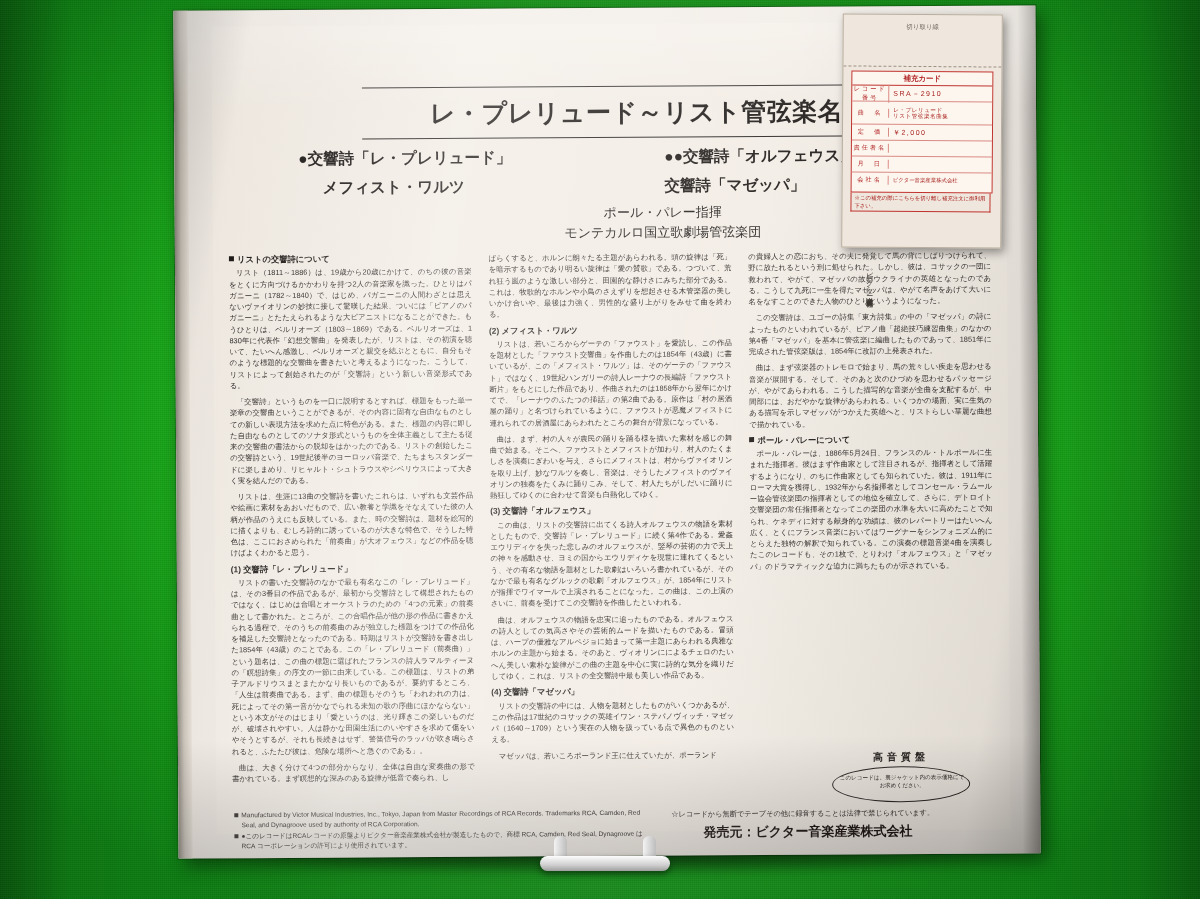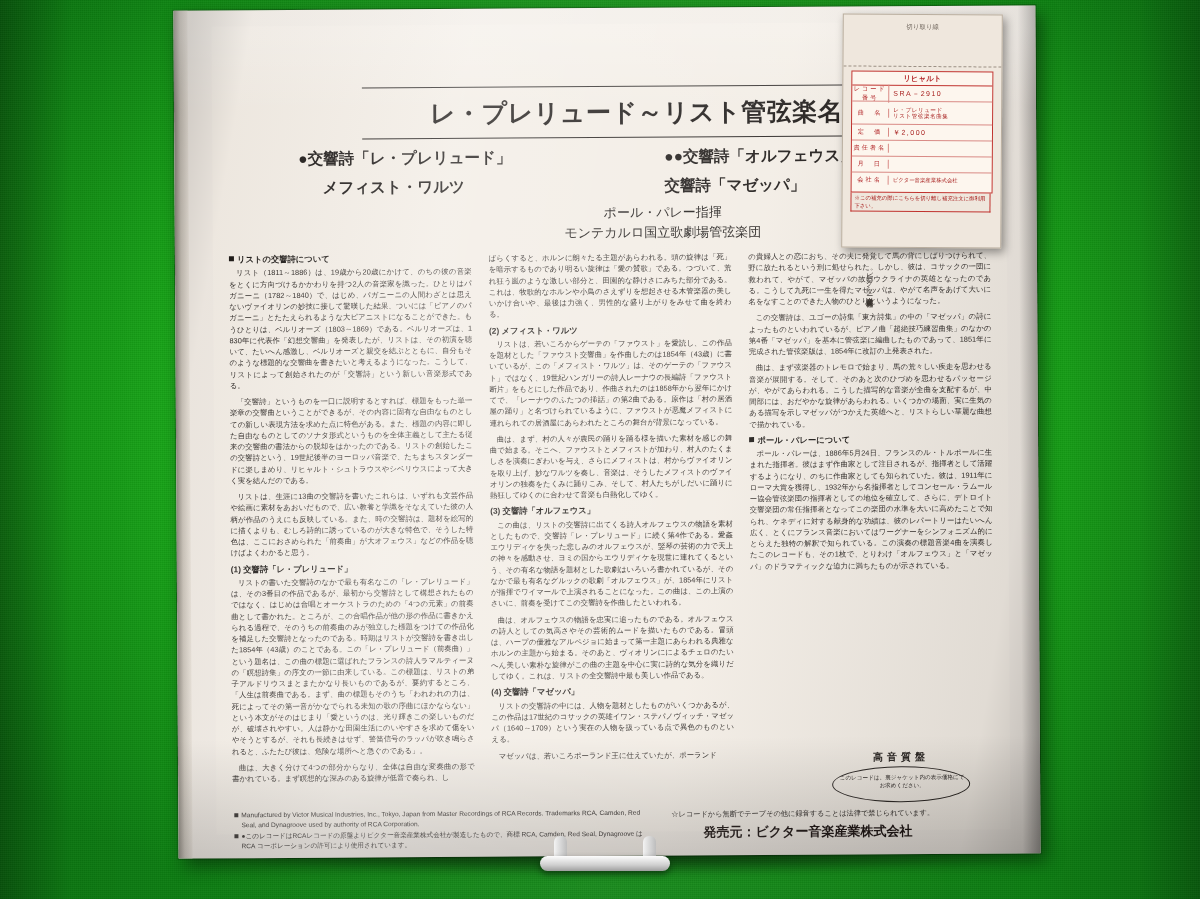--- a/index.html
+++ b/index.html
@@ -424,21 +424,21 @@
     </div>
 
     <div class="spine"></div>
     <div class="right-edge"></div>
     <div class="sleeve-shade"></div>
   </div>
 
   <div class="obi">
     <div class="obi-top">切り取り線</div>
     <div class="card">
-      <div class="card-title">リヒャルト</div>
+      <div class="card-title">補充カード</div>
       <div class="card-row">
         <div class="card-lab">レコード番号</div>
         <div class="card-val">SRA－2910</div>
       </div>
       <div class="card-row" style="height:22px;">
         <div class="card-lab">曲　名</div>
         <div class="card-val two" style="white-space:pre-line;">レ・プレリュード
 リスト管弦楽名曲集</div>
       </div>
       <div class="card-row">

